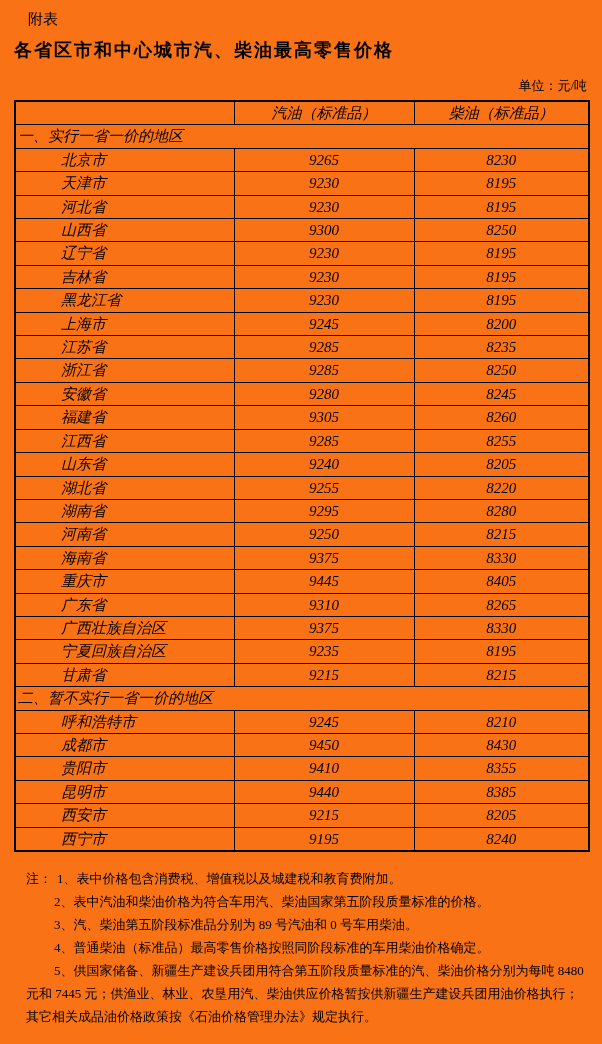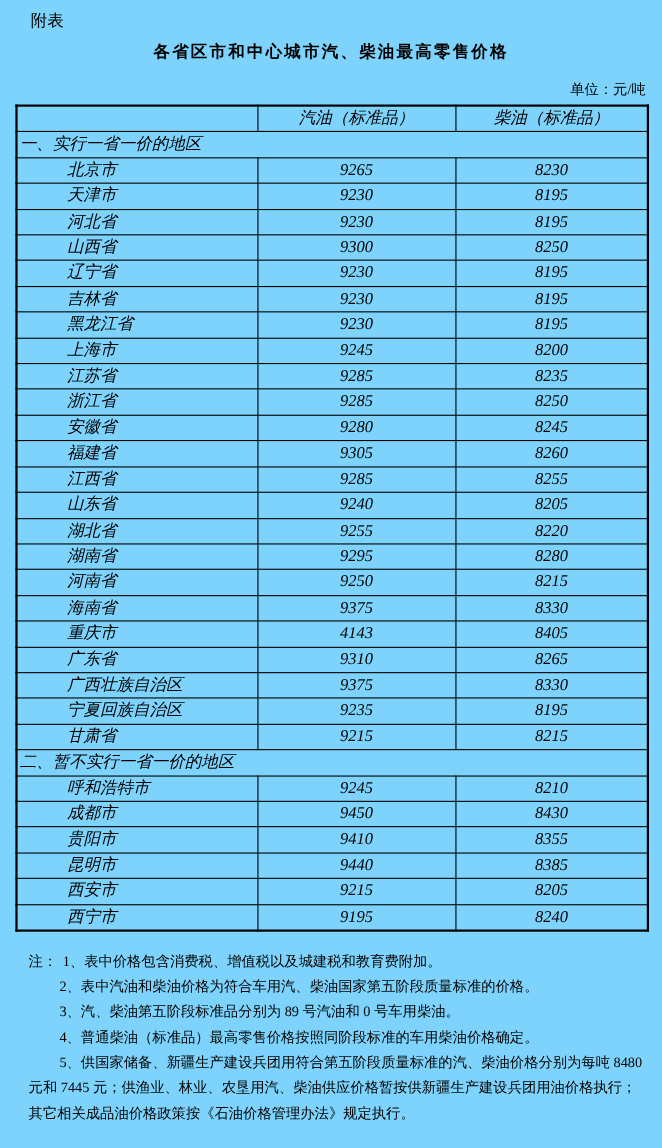--- a/index.html
+++ b/index.html
@@ -7,33 +7,32 @@
     margin: 0;
     padding: 0;
     background: #ffffff;
     color: #000000;
     font-family: "Liberation Serif", "DejaVu Serif", serif;
   }
   .page {
     position: relative;
     width: 602px;
     height: 1044px;
-    background: #7dd3fc;
+    background: #f97316;
     padding: 8px 14px 0 14px;
     overflow: hidden;
   }
   .attach-label {
     font-size: 15px;
     padding-left: 14px;
     margin-top: 2px;
   }
   .doc-title {
-    font-size: 15px;
+    font-size: 18px;
     font-weight: bold;
-    text-align: center;
     letter-spacing: 2px;
     margin: 9px 0 0 0;
   }
   .unit-label {
     font-size: 13px;
     text-align: right;
     margin: 15px 1px 5px 0;
   }
   table.price-table {
     border-collapse: collapse;
@@ -181,21 +180,21 @@
           <td class="cell-num">9250</td>
           <td class="cell-num">8215</td>
         </tr>
         <tr>
           <td class="cell-region">海南省</td>
           <td class="cell-num">9375</td>
           <td class="cell-num">8330</td>
         </tr>
         <tr>
           <td class="cell-region">重庆市</td>
-          <td class="cell-num">4143</td>
+          <td class="cell-num">9445</td>
           <td class="cell-num">8405</td>
         </tr>
         <tr>
           <td class="cell-region">广东省</td>
           <td class="cell-num">9310</td>
           <td class="cell-num">8265</td>
         </tr>
         <tr>
           <td class="cell-region">广西壮族自治区</td>
           <td class="cell-num">9375</td>

